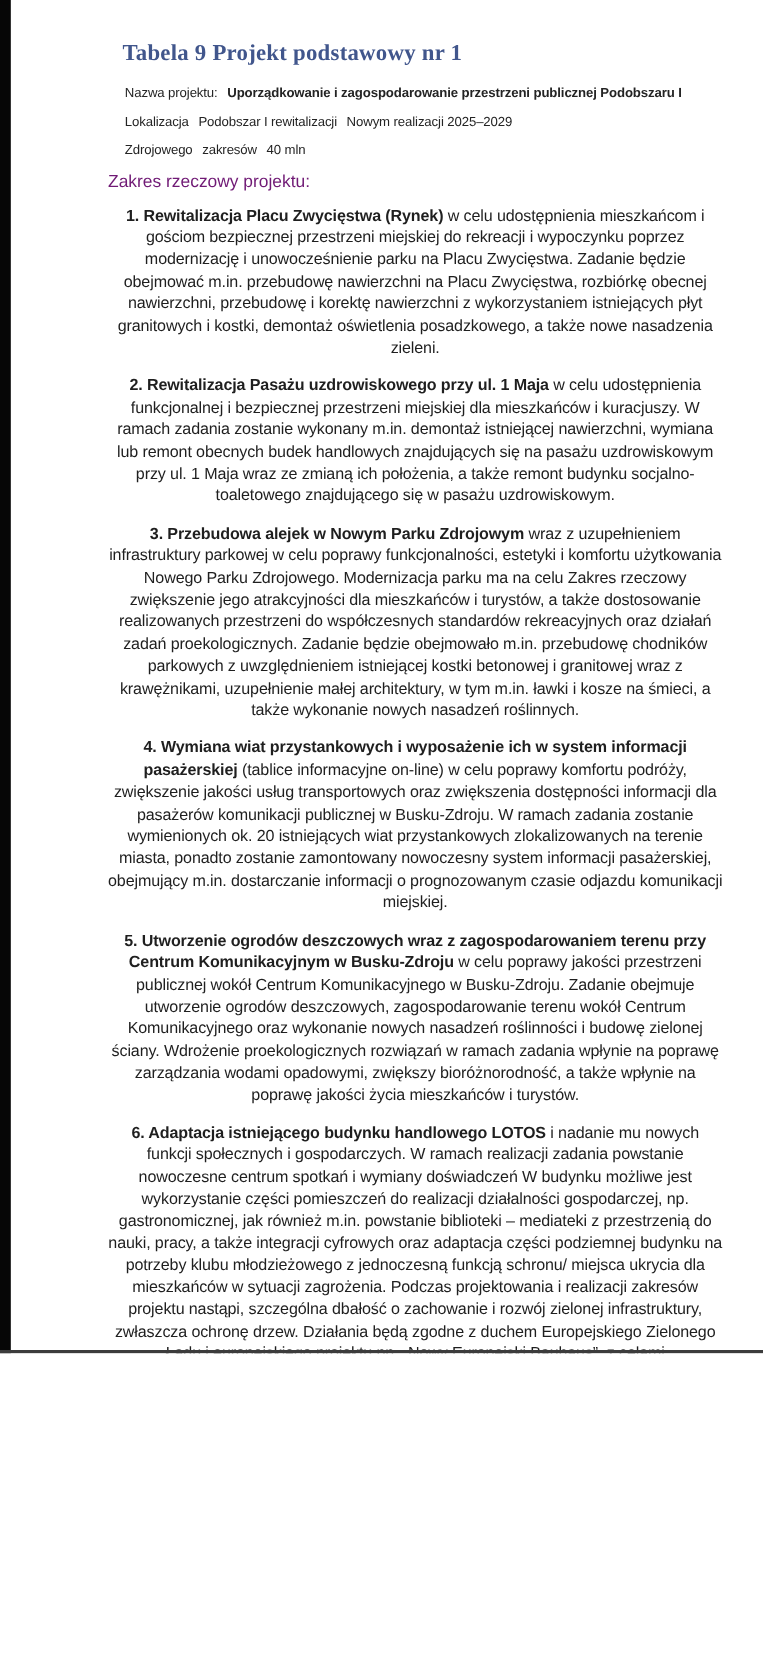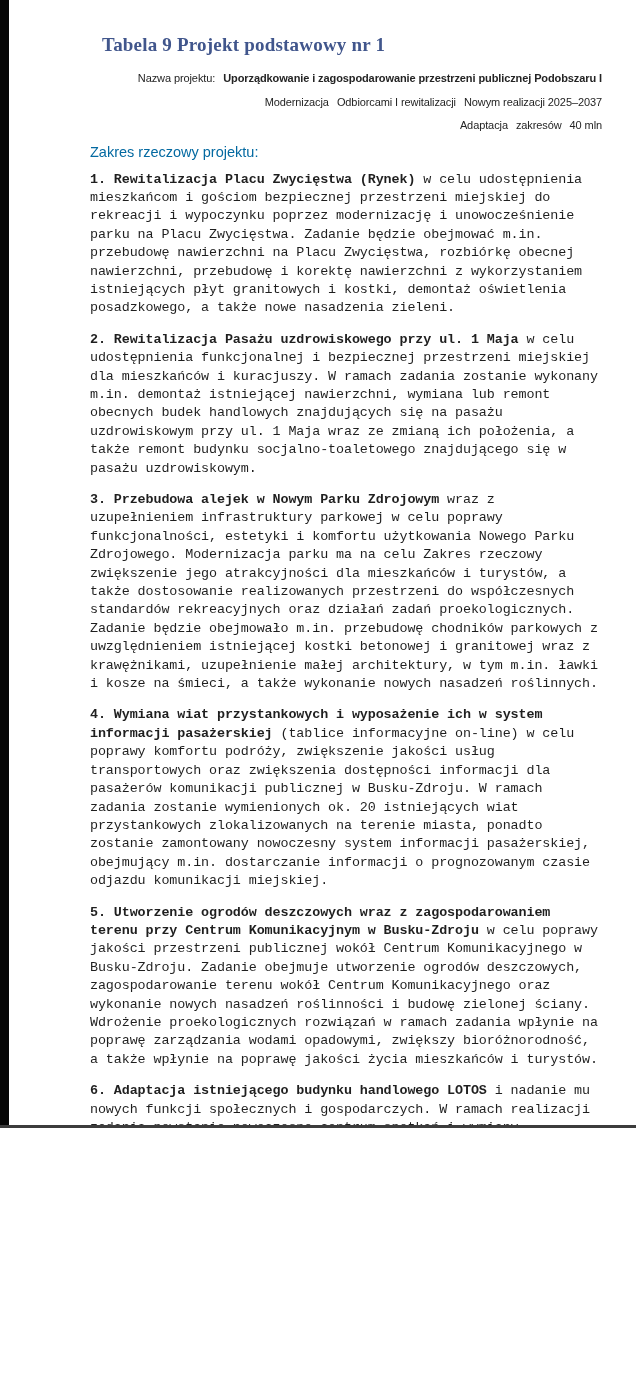--- a/index.html
+++ b/index.html
@@ -37,58 +37,56 @@
     line-height: 22px;
     color: #41568c;
     letter-spacing: 0.2px;
   }
   .meta-line {
     margin: 0 0 11.5px 14px;
     font-size: 11px;
     line-height: 12px;
     letter-spacing: -0.1px;
     color: #242424;
-    text-align: right;
   }
   .meta-line b { font-weight: bold; }
   .meta-gap { display: inline-block; width: 8px; }
   .scope-heading {
     margin: 6px 0 10px 0;
     font-size: 14.5px;
     line-height: 18px;
     font-weight: normal;
-    color: #0369a1;
+    color: #701a75;
   }
   p.task {
     margin: 0 0 13px 0;
     font-size: 13.4px;
     line-height: 18.4px;
     letter-spacing: -0.1px;
-    text-align: left;
-    font-family: Liberation Mono, monospace;
+    text-align: center;
   }
   p.task b { font-weight: bold; }
 </style>
 </head>
 <body>
 
 <div class="page">
   <div class="edge-left"></div>
   <div class="edge-right"></div>
   <div class="edge-bottom"></div>
 
   <div class="content">
 
     <h1 class="doc-title">Tabela 9 Projekt podstawowy nr 1</h1>
 
     <p class="meta-line"><span>Nazwa projektu:</span><span class="meta-gap"></span><b>Uporządkowanie i zagospodarowanie przestrzeni publicznej Podobszaru I</b></p>
 
-    <p class="meta-line"><span>Modernizacja</span><span class="meta-gap"></span><span>Odbiorcami I rewitalizacji</span><span class="meta-gap"></span><span>Nowym realizacji</span>&nbsp;<span>2025–2037</span></p>
+    <p class="meta-line"><span>Lokalizacja</span><span class="meta-gap"></span><span>Podobszar I rewitalizacji</span><span class="meta-gap"></span><span>Nowym realizacji</span>&nbsp;<span>2025–2029</span></p>
 
-    <p class="meta-line"><span>Adaptacja</span><span class="meta-gap"></span><span>zakresów</span><span class="meta-gap"></span><span>40 mln</span></p>
+    <p class="meta-line"><span>Zdrojowego</span><span class="meta-gap"></span><span>zakresów</span><span class="meta-gap"></span><span>40 mln</span></p>
 
     <h2 class="scope-heading">Zakres rzeczowy projektu:</h2>
 
     <p class="task"><b>1.  Rewitalizacja Placu Zwycięstwa (Rynek)</b><span> w celu udostępnienia mieszkańcom i gościom bezpiecznej przestrzeni miejskiej do rekreacji i wypoczynku poprzez modernizację i unowocześnienie parku na Placu Zwycięstwa. Zadanie będzie obejmować m.in. przebudowę nawierzchni na Placu Zwycięstwa, rozbiórkę obecnej nawierzchni, przebudowę i korektę nawierzchni z wykorzystaniem istniejących płyt granitowych i kostki, demontaż oświetlenia posadzkowego, a także nowe nasadzenia zieleni.</span></p>
 
     <p class="task"><b>2.  Rewitalizacja Pasażu uzdrowiskowego przy ul. 1 Maja</b><span> w celu udostępnienia funkcjonalnej i bezpiecznej przestrzeni miejskiej dla mieszkańców i kuracjuszy. W ramach zadania zostanie wykonany m.in. demontaż istniejącej nawierzchni, wymiana lub remont obecnych budek handlowych znajdujących się na pasażu uzdrowiskowym przy ul. 1 Maja wraz ze zmianą ich położenia, a także remont budynku socjalno-toaletowego znajdującego się w pasażu uzdrowiskowym.</span></p>
 
     <p class="task"><b>3.  Przebudowa alejek w Nowym Parku Zdrojowym</b><span> wraz z uzupełnieniem infrastruktury parkowej w celu poprawy funkcjonalności, estetyki i komfortu użytkowania Nowego Parku Zdrojowego. Modernizacja parku ma na celu Zakres rzeczowy zwiększenie jego atrakcyjności dla mieszkańców i turystów, a także dostosowanie realizowanych przestrzeni do współczesnych standardów rekreacyjnych oraz działań zadań proekologicznych. Zadanie będzie obejmowało m.in. przebudowę chodników parkowych z uwzględnieniem istniejącej kostki betonowej i granitowej wraz z krawężnikami, uzupełnienie małej architektury, w tym m.in. ławki i kosze na śmieci, a także wykonanie nowych nasadzeń roślinnych.</span></p>
 
     <p class="task"><b>4.  Wymiana wiat przystankowych i wyposażenie ich w system informacji pasażerskiej</b><span> (tablice informacyjne on-line) w celu poprawy komfortu podróży, zwiększenie jakości usług transportowych oraz zwiększenia dostępności informacji dla pasażerów komunikacji publicznej w Busku-Zdroju. W ramach zadania zostanie wymienionych ok. 20 istniejących wiat przystankowych zlokalizowanych na terenie miasta, ponadto zostanie zamontowany nowoczesny system informacji pasażerskiej, obejmujący m.in. dostarczanie informacji o prognozowanym czasie odjazdu komunikacji miejskiej.</span></p>

